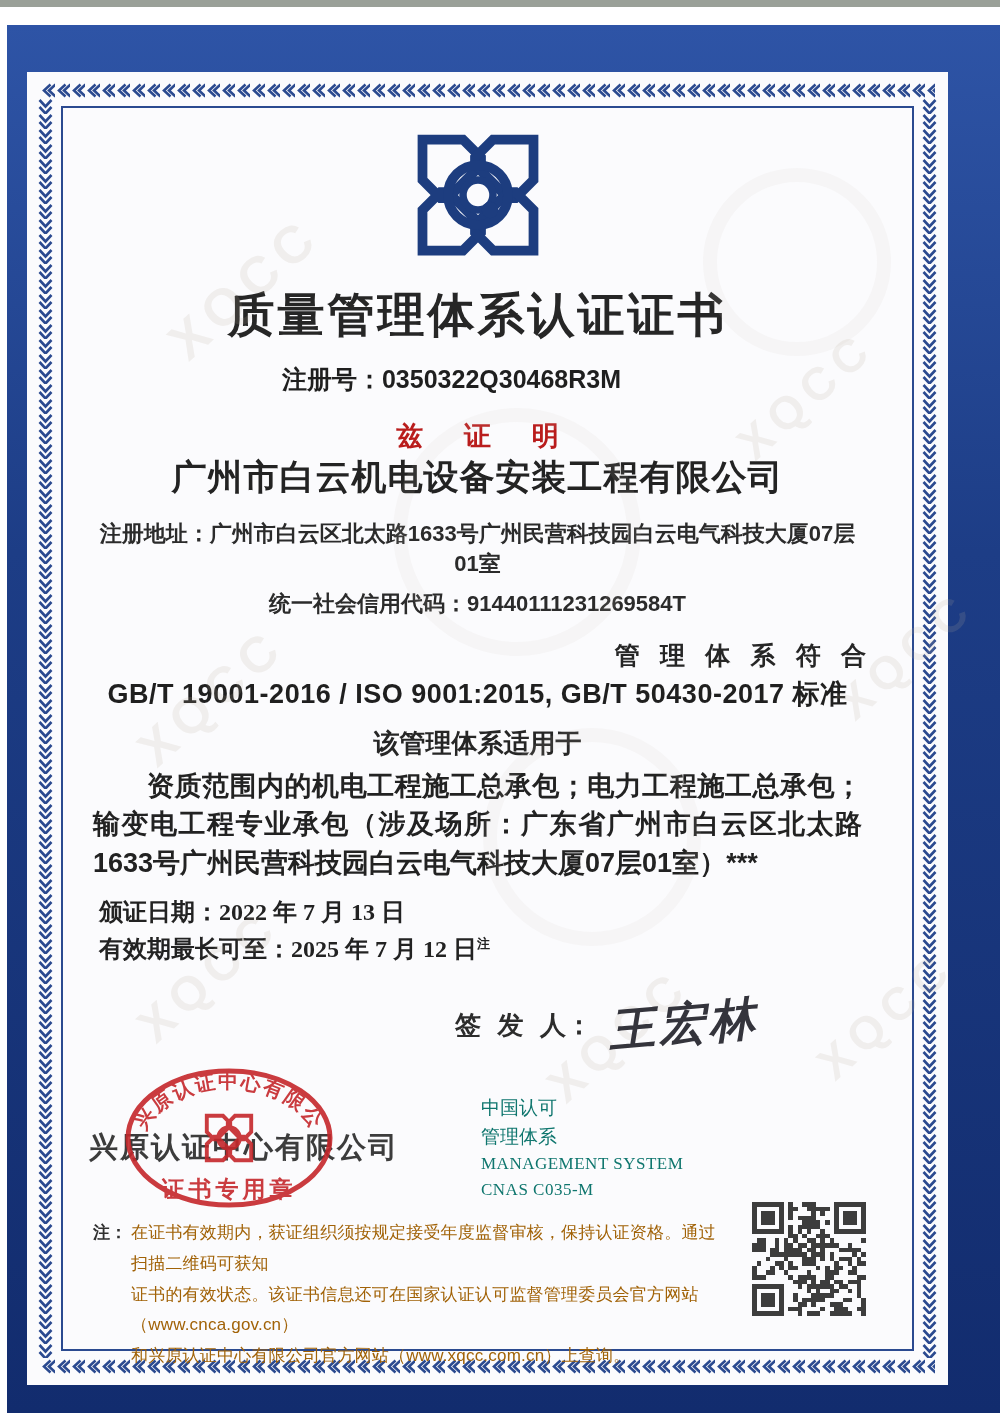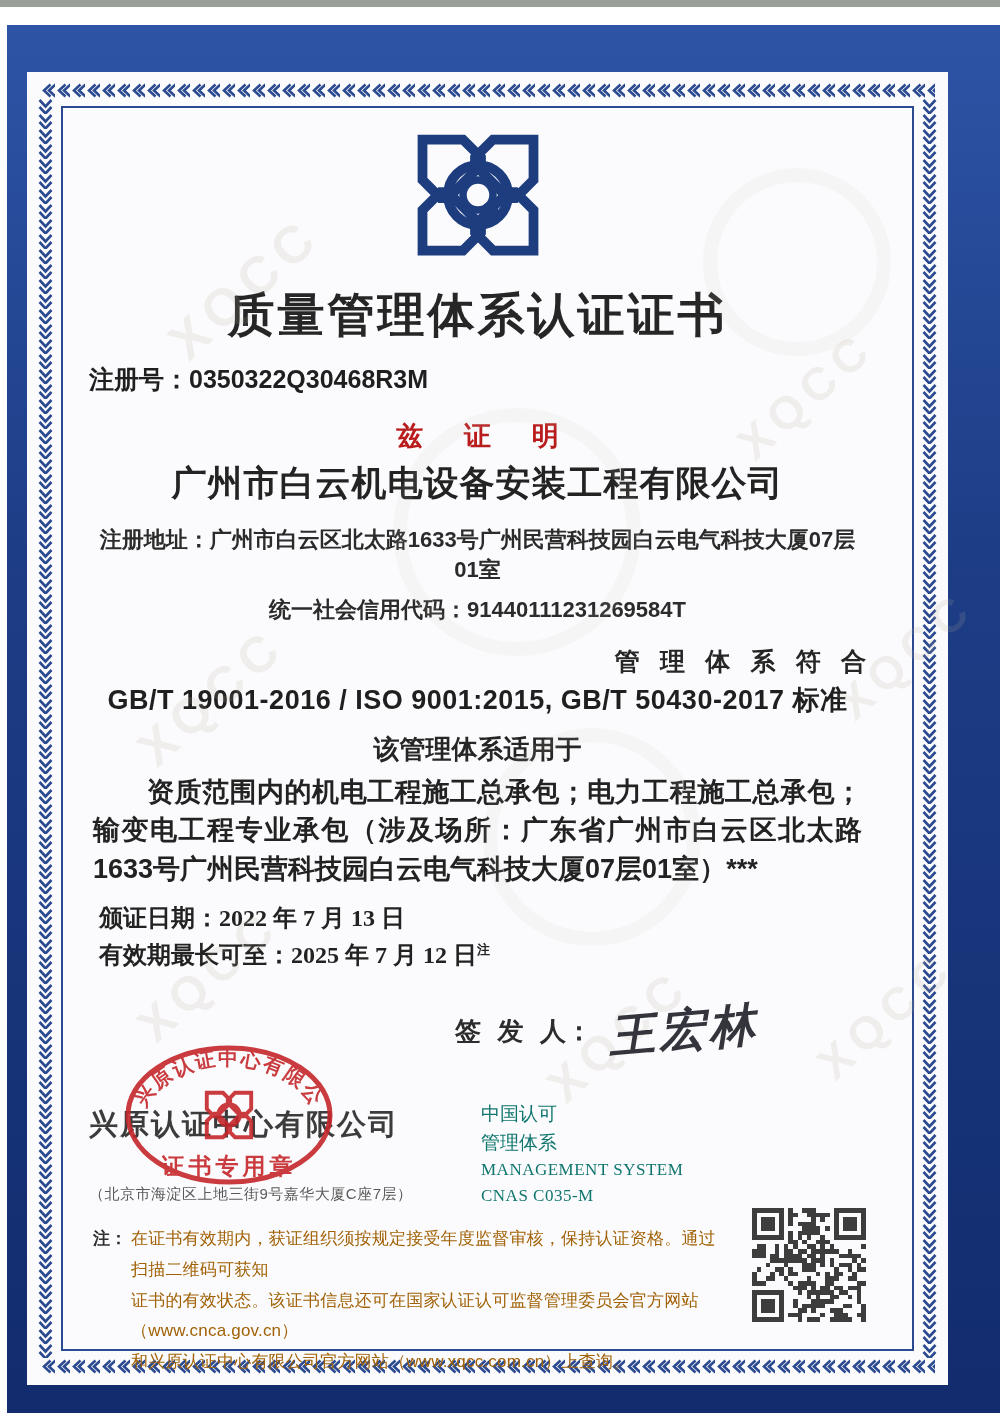--- a/index.html
+++ b/index.html
@@ -20,24 +20,24 @@
   .chev-right{right:11px;top:27px;bottom:27px;width:15px;}
   .chev svg{display:block;width:100%;height:100%;}
   .inner-line{position:absolute;inset:34px;border:2px solid #2b4a90;}
   .content{position:absolute;inset:36px;padding:0 46px 0 26px;}
 
   .wm{position:absolute;font-weight:700;color:rgba(186,176,156,0.16);letter-spacing:8px;pointer-events:none;}
   .ring{position:absolute;border-radius:50%;border:14px solid rgba(205,198,185,0.10);pointer-events:none;}
 
   .logo-wrap{text-align:center;margin-top:12px;}
   .cert-title{margin:10px 0 0;text-align:center;font-size:47px;font-weight:700;letter-spacing:3px;color:#262626;}
-  .reg-line{margin-top:16px;text-align:left;padding-right:52px;font-size:25px;font-weight:700;color:#1f1f1f;}
+  .reg-line{margin-top:16px;text-align:center;padding-right:52px;font-size:25px;font-weight:700;color:#1f1f1f;}
   .serif{font-family:"Liberation Serif","DejaVu Serif",serif;}
   .hereby{margin-top:22px;text-align:center;font-size:27px;font-weight:600;word-spacing:34px;color:#b91c1c;}
-  .company{margin-top:6px;text-align:center;font-size:35px;font-weight:700;letter-spacing:1px;color:#232323;}
+  .company{text-align:center;font-size:35px;font-weight:700;letter-spacing:1px;color:#232323;}
   .addr{margin-top:18px;text-align:center;font-size:22px;font-weight:600;color:#2b2b2b;}
   .credit{margin-top:10px;text-align:center;font-size:22px;font-weight:600;color:#2b2b2b;}
   .conform{margin-top:20px;text-align:right;font-size:25px;font-weight:700;word-spacing:14px;color:#262626;}
   .standards{margin-top:4px;text-align:center;font-size:27px;font-weight:700;letter-spacing:0.5px;color:#1f1f1f;}
   .scope-head{margin-top:14px;text-align:center;font-size:26px;font-weight:600;color:#262626;}
   .scope{margin:6px 4px 0;font-size:27px;font-weight:700;line-height:1.42;text-indent:2em;text-align:justify;color:#222;}
   .dates{margin:12px 0 0 10px;font-size:24px;font-weight:600;line-height:1.55;color:#222;}
   .dates sup{font-size:13px;}
   .signer-row{margin-top:20px;text-align:right;padding-right:108px;font-size:26px;font-weight:600;word-spacing:10px;color:#2c2c2c;}
   .signature{display:inline-block;font-size:46px;font-weight:700;font-style:italic;color:#34343c;
@@ -149,21 +149,20 @@
         <div><span>有效期最长可至：2025 年 7 月 12 日</span><sup>注</sup></div>
       </div>
 
       <div class="signer-row">
         <span class="serif">签 发 人：</span><span class="signature serif">王宏林</span>
       </div>
 
       <div class="bottom-row">
         <div class="issuer">
           <div class="issuer-company">兴原认证中心有限公司</div>
-          <div class="issuer-addr">（北京市海淀区上地三街9号嘉华大厦C座7层）</div>
           <svg class="seal" width="220" height="150" viewBox="0 0 220 150">
             <ellipse cx="110" cy="74" rx="101" ry="67" fill="none" stroke="#c5272b" stroke-width="5"></ellipse>
             <path id="sealArc" d="M25,102 A88,62 0 1 1 195,102" fill="none"></path>
             <text font-size="20" font-weight="700" fill="#c5272b" letter-spacing="2">
               <textPath href="#sealArc" startOffset="50%" text-anchor="middle">兴原认证中心有限公</textPath>
             </text>
             <g fill="none" stroke="#c5272b" stroke-width="6.5" transform="translate(80,44) scale(0.6)">
               <path d="M13,40 L13,13 L40,13 L52,25 L52,30 L30,52 L25,52 Z"></path>
               <path d="M87,40 L87,13 L60,13 L48,25 L48,30 L70,52 L75,52 Z"></path>
               <path d="M13,60 L13,87 L40,87 L52,75 L52,70 L30,48 L25,48 Z"></path>

